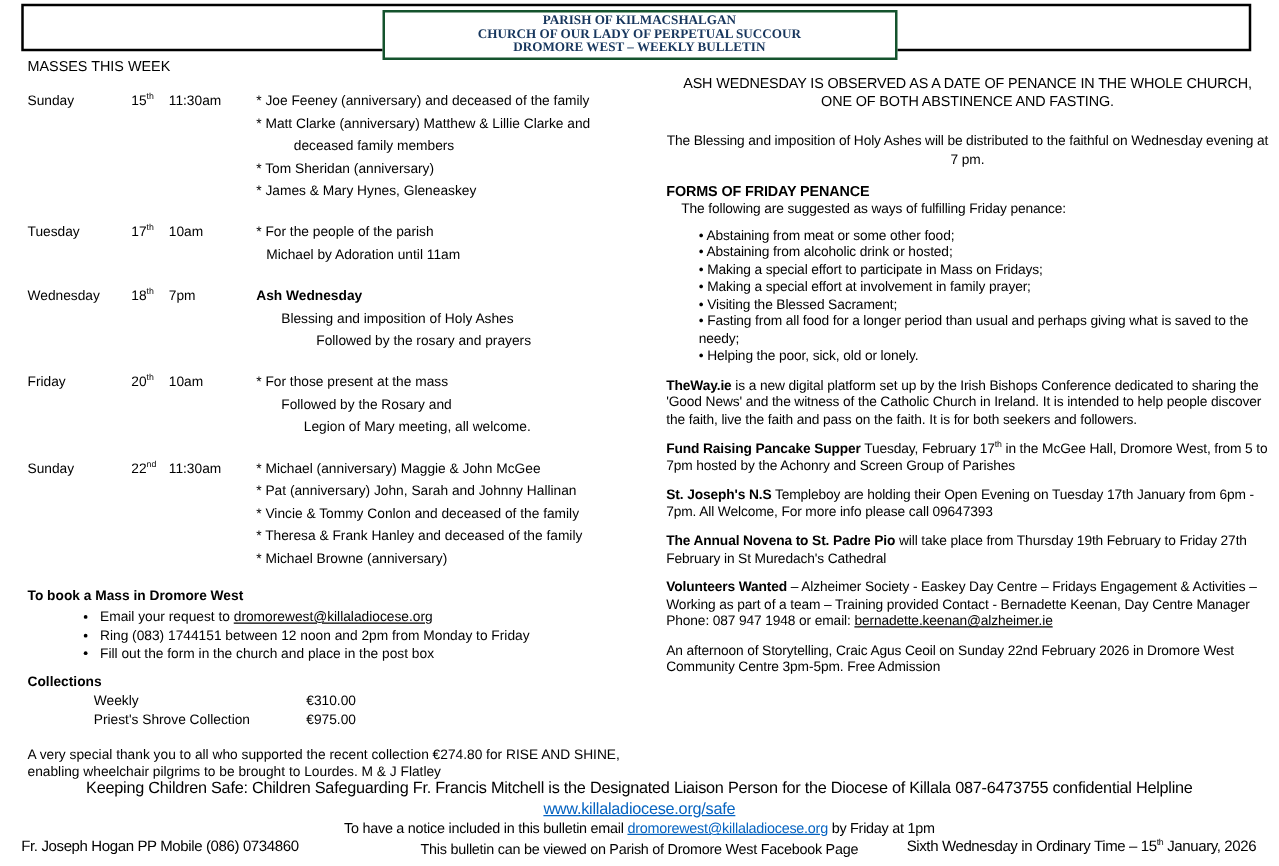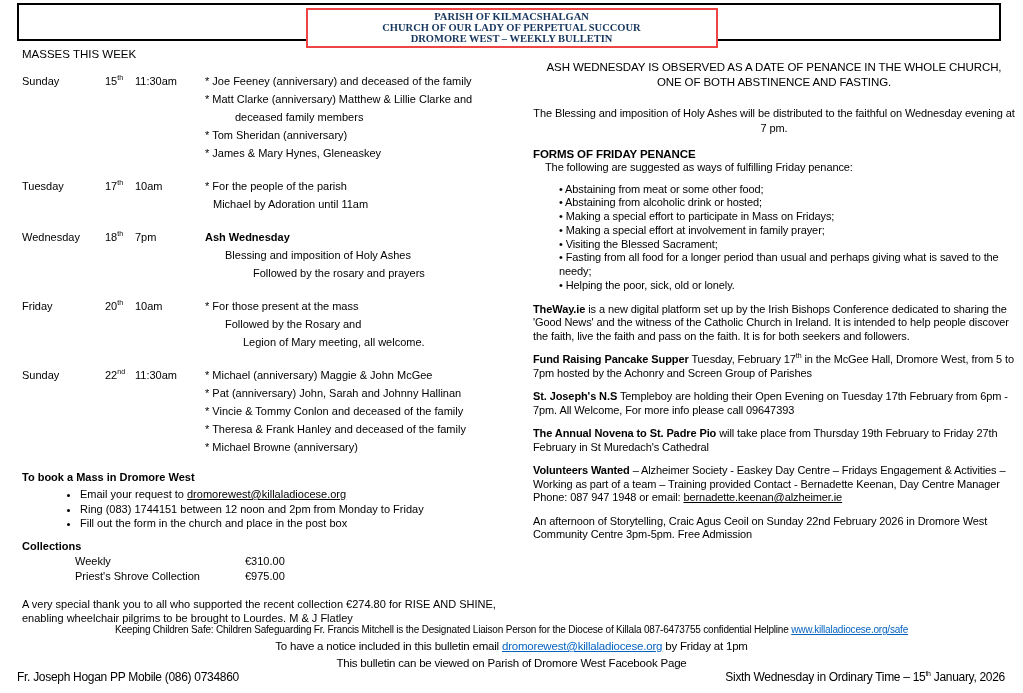--- a/index.html
+++ b/index.html
@@ -1,21 +1,21 @@
 <!DOCTYPE html>
 <html><head>
 <meta charset="utf-8">
 <style>
   html,body{margin:0;padding:0;background:#fff;}
   .page{position:relative;width:1023px;height:693px;background:#ffffff;overflow:hidden;
         font-family:"Liberation Sans",sans-serif;color:#000;}
   
   .header-outer{position:absolute;left:17px;top:3px;width:984px;height:38px;border:2px solid #000;box-sizing:border-box;}
   .header-inner{position:absolute;left:50%;top:8px;transform:translateX(-50%);width:412px;box-sizing:border-box;
-        border:2px solid #ef4444;background:#fff;padding:1px 6px 2px 6px;text-align:center;
+        border:2px solid #14532d;background:#fff;padding:1px 6px 2px 6px;text-align:center;
         font-family:"Liberation Serif",serif;font-weight:bold;font-size:10.5px;line-height:11px;color:#17365d;}
   
   .left-col{position:absolute;left:22px;top:48px;width:478px;font-size:11px;}
   .m-title{font-weight:normal;margin-bottom:12px;font-size:11.5px;}
   .m-row{display:flex;margin-bottom:15px;line-height:18px;}
   .m-day{width:83px;flex:none;}
   .m-date{width:30px;flex:none;}
   .m-time{width:70px;flex:none;}
   .m-int{flex:1;}
   sup{font-size:7px;vertical-align:super;line-height:0;}
@@ -41,21 +41,21 @@
   .ash2{line-height:14.5px;margin:13px 0 13px 0;}
   .pen-title{font-weight:bold;font-size:11.5px;margin:0 0 1px 0;}
   .pen-intro{padding-left:12px;margin:0 0 8px 0;line-height:13.5px;}
   .pen-item{padding-left:26px;line-height:13.8px;}
   .pen-item::before{content:"• ";}
   .pen-list{margin-bottom:10px;}
   .notice{margin:0 0 10px 0;line-height:13.5px;}
   
   .footer{position:absolute;left:17px;right:17px;top:621px;text-align:center;
           font-size:11.5px;letter-spacing:-0.2px;line-height:17px;}
-  .footer-line1{font-size:10px;}
+  .footer-line1{font-size:13px;}
   .footer-bottom{position:absolute;left:17px;right:18px;top:670px;display:flex;
           justify-content:space-between;font-size:12px;letter-spacing:-0.3px;}
 </style>
 </head>
 <body>
 
 <div class="page">
 
   <div class="header-outer"></div>
   <div class="header-inner">
@@ -162,21 +162,21 @@
 
     <p class="notice">
       <span class="bold">TheWay.ie</span><span> is a new digital platform set up by the Irish Bishops Conference dedicated to sharing the 'Good News' and the witness of the Catholic Church in Ireland.  It is intended to help people discover the faith, live the faith and pass on the faith.  It is for both seekers and followers.</span>
     </p>
 
     <p class="notice">
       <span class="bold">Fund Raising Pancake Supper</span><span> Tuesday, February 17</span><sup>th</sup><span> in the McGee Hall, Dromore West, from 5 to 7pm hosted by the Achonry and Screen Group of Parishes</span>
     </p>
 
     <p class="notice">
-      <span class="bold">St. Joseph's N.S</span><span> Templeboy are holding their Open Evening on Tuesday 17th February from 6pm - 7pm.  All Welcome, For more info please call 09647393</span>
+      <span class="bold">St. Joseph's N.S</span><span> Templeboy are holding their Open Evening on Tuesday 17th January from 6pm - 7pm.  All Welcome, For more info please call 09647393</span>
     </p>
 
     <p class="notice">
       <span class="bold">The Annual Novena to St. Padre Pio</span><span> will take place from Thursday 19th February to Friday 27th February in St Muredach's Cathedral</span>
     </p>
 
     <p class="notice">
       <span class="bold">Volunteers Wanted</span><span> – Alzheimer Society - Easkey Day Centre – Fridays Engagement &amp; Activities – Working as part of a team – Training provided Contact -  Bernadette Keenan, Day Centre Manager Phone: 087 947 1948 or email: </span><a class="lnk">bernadette.keenan@alzheimer.ie</a>
     </p>
 

